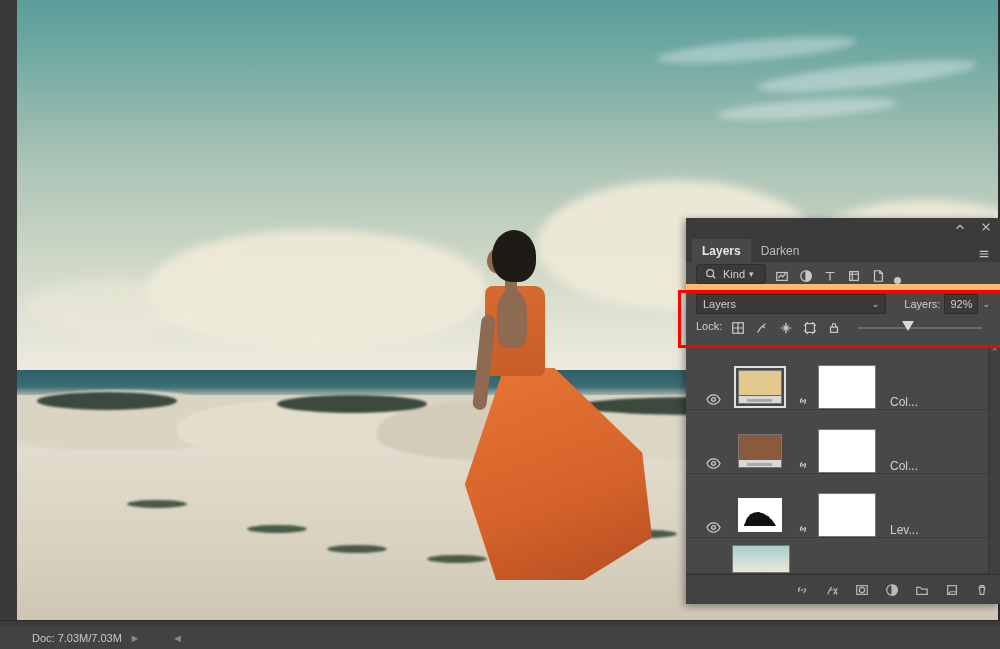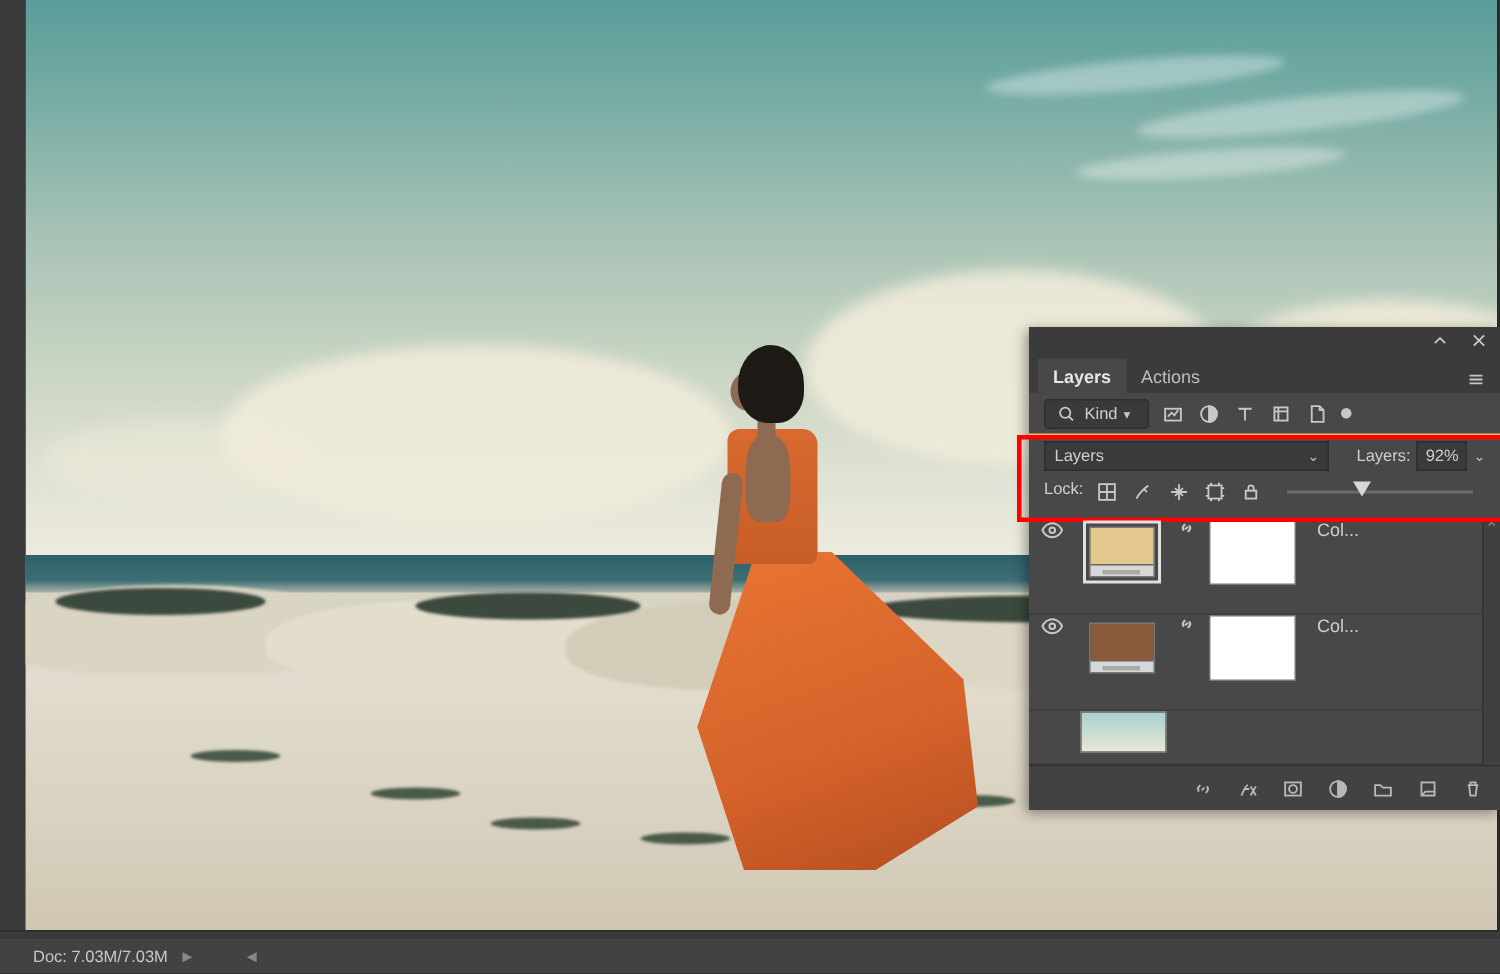--- a/index.html
+++ b/index.html
@@ -72,37 +72,37 @@
            background: linear-gradient(160deg,#e87634 0%, #d5622a 60%, #b54e21 100%);
            clip-path: polygon(24% 0%, 50% 0%, 95% 40%, 100% 80%, 65% 100%, 20% 100%, 4% 55%);
            border-radius: 0 0 30px 30px; }
   
   #left-gutter { position:absolute; left:0; top:0; width:17px; height:620px; background:#3a3a3a; }
   #ruler { position:absolute; left:0; top:620px; right:0; height:6px; background:#3a3a3a;
            border-top:1px solid #2b2b2b; }
   
   #statusbar { position:absolute; left:0; bottom:0; right:0; height:23px;
                background:#424242; display:flex; align-items:center;
-               padding-left:22px; gap:6px; color:#c8c8c8; }
+               padding-left:32px; gap:6px; color:#c8c8c8; }
   .sb-arrow { width:14px; text-align:center; color:#888; }
   
   #panel {
     position:absolute; right:0; top:218px; width:314px;
     background:#484848; color:#cfcfcf;
     box-shadow:-2px 2px 8px rgba(0,0,0,.4);
   }
   .panel-top { height:18px; background:#3b3b3b; display:flex; justify-content:flex-end;
                align-items:center; padding-right:6px; gap:10px; color:#aaa;}
   .tabbar { display:flex; align-items:flex-end; height:26px;
             background:#3b3b3b; padding-left:6px; }
   .tab { padding:5px 10px 4px; font-size:12px; color:#bdbdbd; cursor:pointer; }
   .tab.active { background:#484848; color:#e6e6e6; font-weight:600; }
   .tab-menu { margin-left:auto; padding:0 8px; color:#aaa; }
   .row { display:flex; align-items:center; height:28px; padding:0 10px; gap:8px; }
-  .filter-row { border-bottom:1px solid #fdba74; }
+  .filter-row { border-bottom:6px solid #fdba74;align-items:flex-end; }
   .search { display:flex; align-items:center; gap:4px; background:#3a3a3a;
             border:1px solid #2e2e2e; border-radius:3px; padding:1px 6px; height:20px;
             min-width:70px;}
   .ico { display:inline-flex; width:16px; height:16px; align-items:center;
          justify-content:center; }
   .ico svg { width:14px; height:14px; stroke:#c8c8c8; fill:none; stroke-width:1.4; }
   .ico.sm svg { width:12px; height:12px; }
   .dot { width:7px; height:7px; border-radius:50%; background:#c8c8c8; }
   
   #highlight-area { position:relative; }
@@ -117,21 +117,21 @@
                    padding:0 5px; display:flex; align-items:center; gap:4px; }
   .slider-wrap { position:relative; flex:1; height:16px; margin:0 8px 6px; }
   .slider-track { position:absolute; left:0; right:0; top:7px; height:2px;
                   background:#6a6a6a; }
   .slider-thumb { position:absolute; top:1px; width:0; height:0;
                   border-left:6px solid transparent; border-right:6px solid transparent;
                   border-top:10px solid #d8d8d8; transform:translateX(-6px); }
   .lock-icons { display:flex; gap:8px; align-items:center; }
   
   .layers-list { background:#484848; }
-  .layer { display:flex; align-items:flex-start; height:64px; padding:0 4px;
+  .layer { display:flex; align-items:flex-end; height:64px; padding:0 16px;
            border-bottom:1px solid #3b3b3b; gap:8px; }
   .layer.short { height:36px; }
   .vis { width:22px; text-align:center; }
   .vis svg { width:15px; height:15px; stroke:#c8c8c8; fill:none; stroke-width:1.4; }
   .thumb-wrap { position:relative; width:56px; height:44px; display:flex;
                 align-items:center; justify-content:center; }
   .adj-thumb { width:44px; height:34px; border:1px solid #777;
                display:flex; flex-direction:column; }
   .adj-thumb.sel { outline:2px solid #e0e0e0; outline-offset:2px; }
   .adj-swatch { flex:1; }
@@ -220,21 +220,21 @@
         </svg>
       </span>
     <span class="ico sm">
       <svg viewBox="0 0 14 14">
           <path d="M3 3l8 8M11 3l-8 8"></path>
         </svg>
       </span>
   </div>
   <div class="tabbar">
     <div class="tab active">Layers</div>
-    <div class="tab">Actions</div>
+    <div class="tab">Darken</div>
     <div class="tab-menu">
       <span class="ico sm">
           <svg viewBox="0 0 14 14">
             <path d="M2 4h10M2 7h10M2 10h10"></path>
           </svg>
         </span>
     </div>
   </div>
 
   <div class="row filter-row">
@@ -372,20 +372,36 @@
           </div>
         </div>
         <div class="link-ic">
           <svg viewBox="0 0 14 14">
               <path d="M5 9a3 3 0 0 1 0-4l1-1M9 5a3 3 0 0 1 0 4l-1 1M6 8l2-2"></path>
             </svg></div>
         <div class="mask-thumb"></div>
         <div class="layer-name">Col...</div>
       </div>
 
+      <div class="layer">
+        <div class="vis">
+          <svg viewBox="0 0 16 16">
+              <path d="M1 8c2-4 5-5 7-5s5 1 7 5c-2 4-5 5-7 5s-5-1-7-5z"></path>
+              <circle cx="8" cy="8" r="2"></circle>
+            </svg></div>
+        <div class="thumb-wrap">
+          <div class="levels-thumb"></div>
+        </div>
+        <div class="link-ic">
+          <svg viewBox="0 0 14 14">
+              <path d="M5 9a3 3 0 0 1 0-4l1-1M9 5a3 3 0 0 1 0 4l-1 1M6 8l2-2"></path>
+            </svg></div>
+        <div class="mask-thumb"></div>
+        <div class="layer-name">Lev...</div>
+      </div>
 
       <div class="layer short">
         <div class="vis"></div>
         <div class="bg-thumb"></div>
       </div>
     </div>
     <div class="scroll-hint">
       <div style="color:#888;text-align:center;">⌃</div>
     </div>
   </div>

